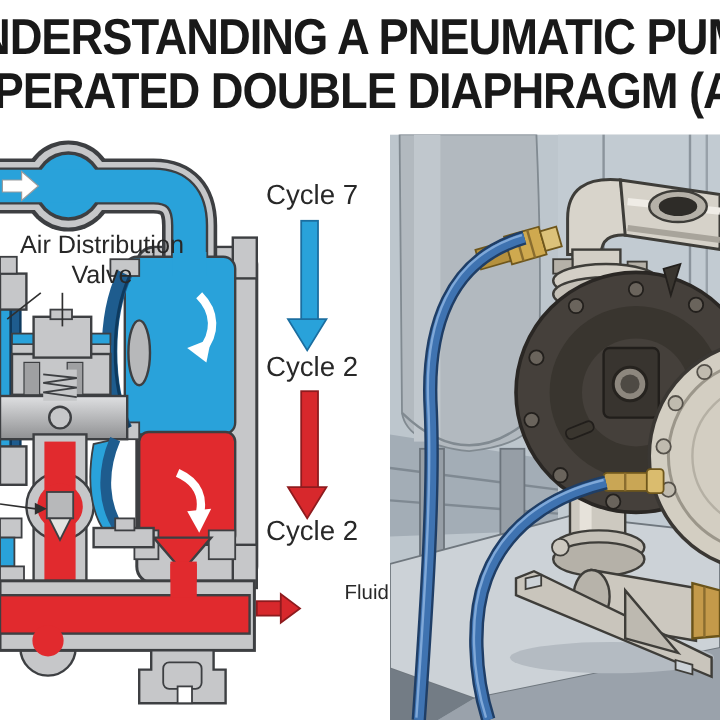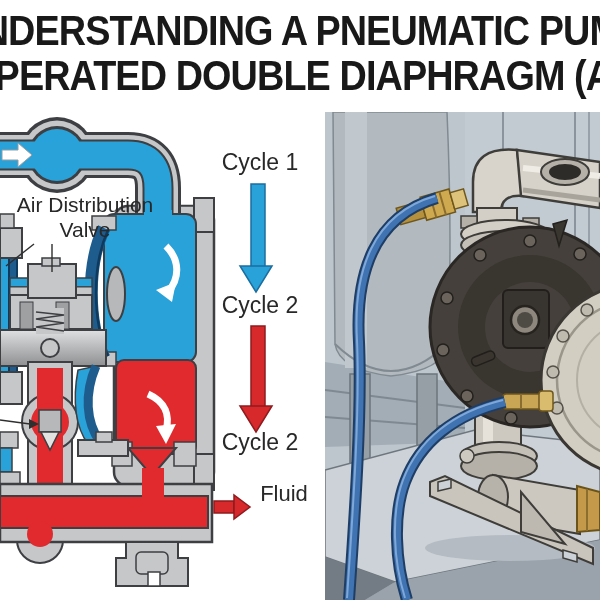--- a/index.html
+++ b/index.html
@@ -12,22 +12,22 @@
               font-weight:bold;font-size:42px;line-height:45px;color:#191919;
               letter-spacing:-1px;transform:scaleX(0.90);transform-origin:center;}
   
   .lbl{position:absolute;color:#282828;}
   .lbl-adv{left:-8px;top:192px;width:186px;text-align:center;
            font-size:21px;line-height:25px;font-weight:500;}
   .lbl-cycle{width:96px;text-align:center;font-size:23px;font-weight:500;}
   .lbl-cycle1{left:212px;top:149px;}
   .lbl-cycle2a{left:212px;top:292px;}
   .lbl-cycle2b{left:212px;top:429px;}
-  .lbl-outlet{left:244px;top:482px;width:80px;text-align:center;
-              font-size:22px;line-height:24px;font-weight:500;}
+  .lbl-outlet{left:244px;top:482px;width:80px;text-align:right;
+              font-size:17px;line-height:24px;font-weight:500;}
   svg{position:absolute;display:block;}
   #schematic{left:0;top:110px;}
   #illustration{left:325px;top:112px;}
 </style>
 </head>
 <body>
 
 <div class="stage">
 
   <div class="title-band">
@@ -284,20 +284,20 @@
         <path d="M 180 290 C 130 302 95 330 80 370 C 68 402 70 450 82 488" stroke="#3f73b1" stroke-width="8"></path>
         <path d="M 178 288 C 128 300 93 328 78 368 C 66 400 68 448 80 486" stroke="#7fa8d8" stroke-width="2"></path>
       </g>
     </g>
   </svg>
 
   <div class="lbl lbl-adv">
     <span style="display:block">Air Distribution</span>
     <span style="display:block">Valve</span>
   </div>
-  <div class="lbl lbl-cycle lbl-cycle1">Cycle 1</div>
+  <div class="lbl lbl-cycle lbl-cycle1">Cycle 7</div>
   <div class="lbl lbl-cycle lbl-cycle2a">Cycle 2</div>
   <div class="lbl lbl-cycle lbl-cycle2b">Cycle 2</div>
   <div class="lbl lbl-outlet">
     <span style="display:block">Fluid</span>
   </div>
 
 </div>
 
 </body></html>

